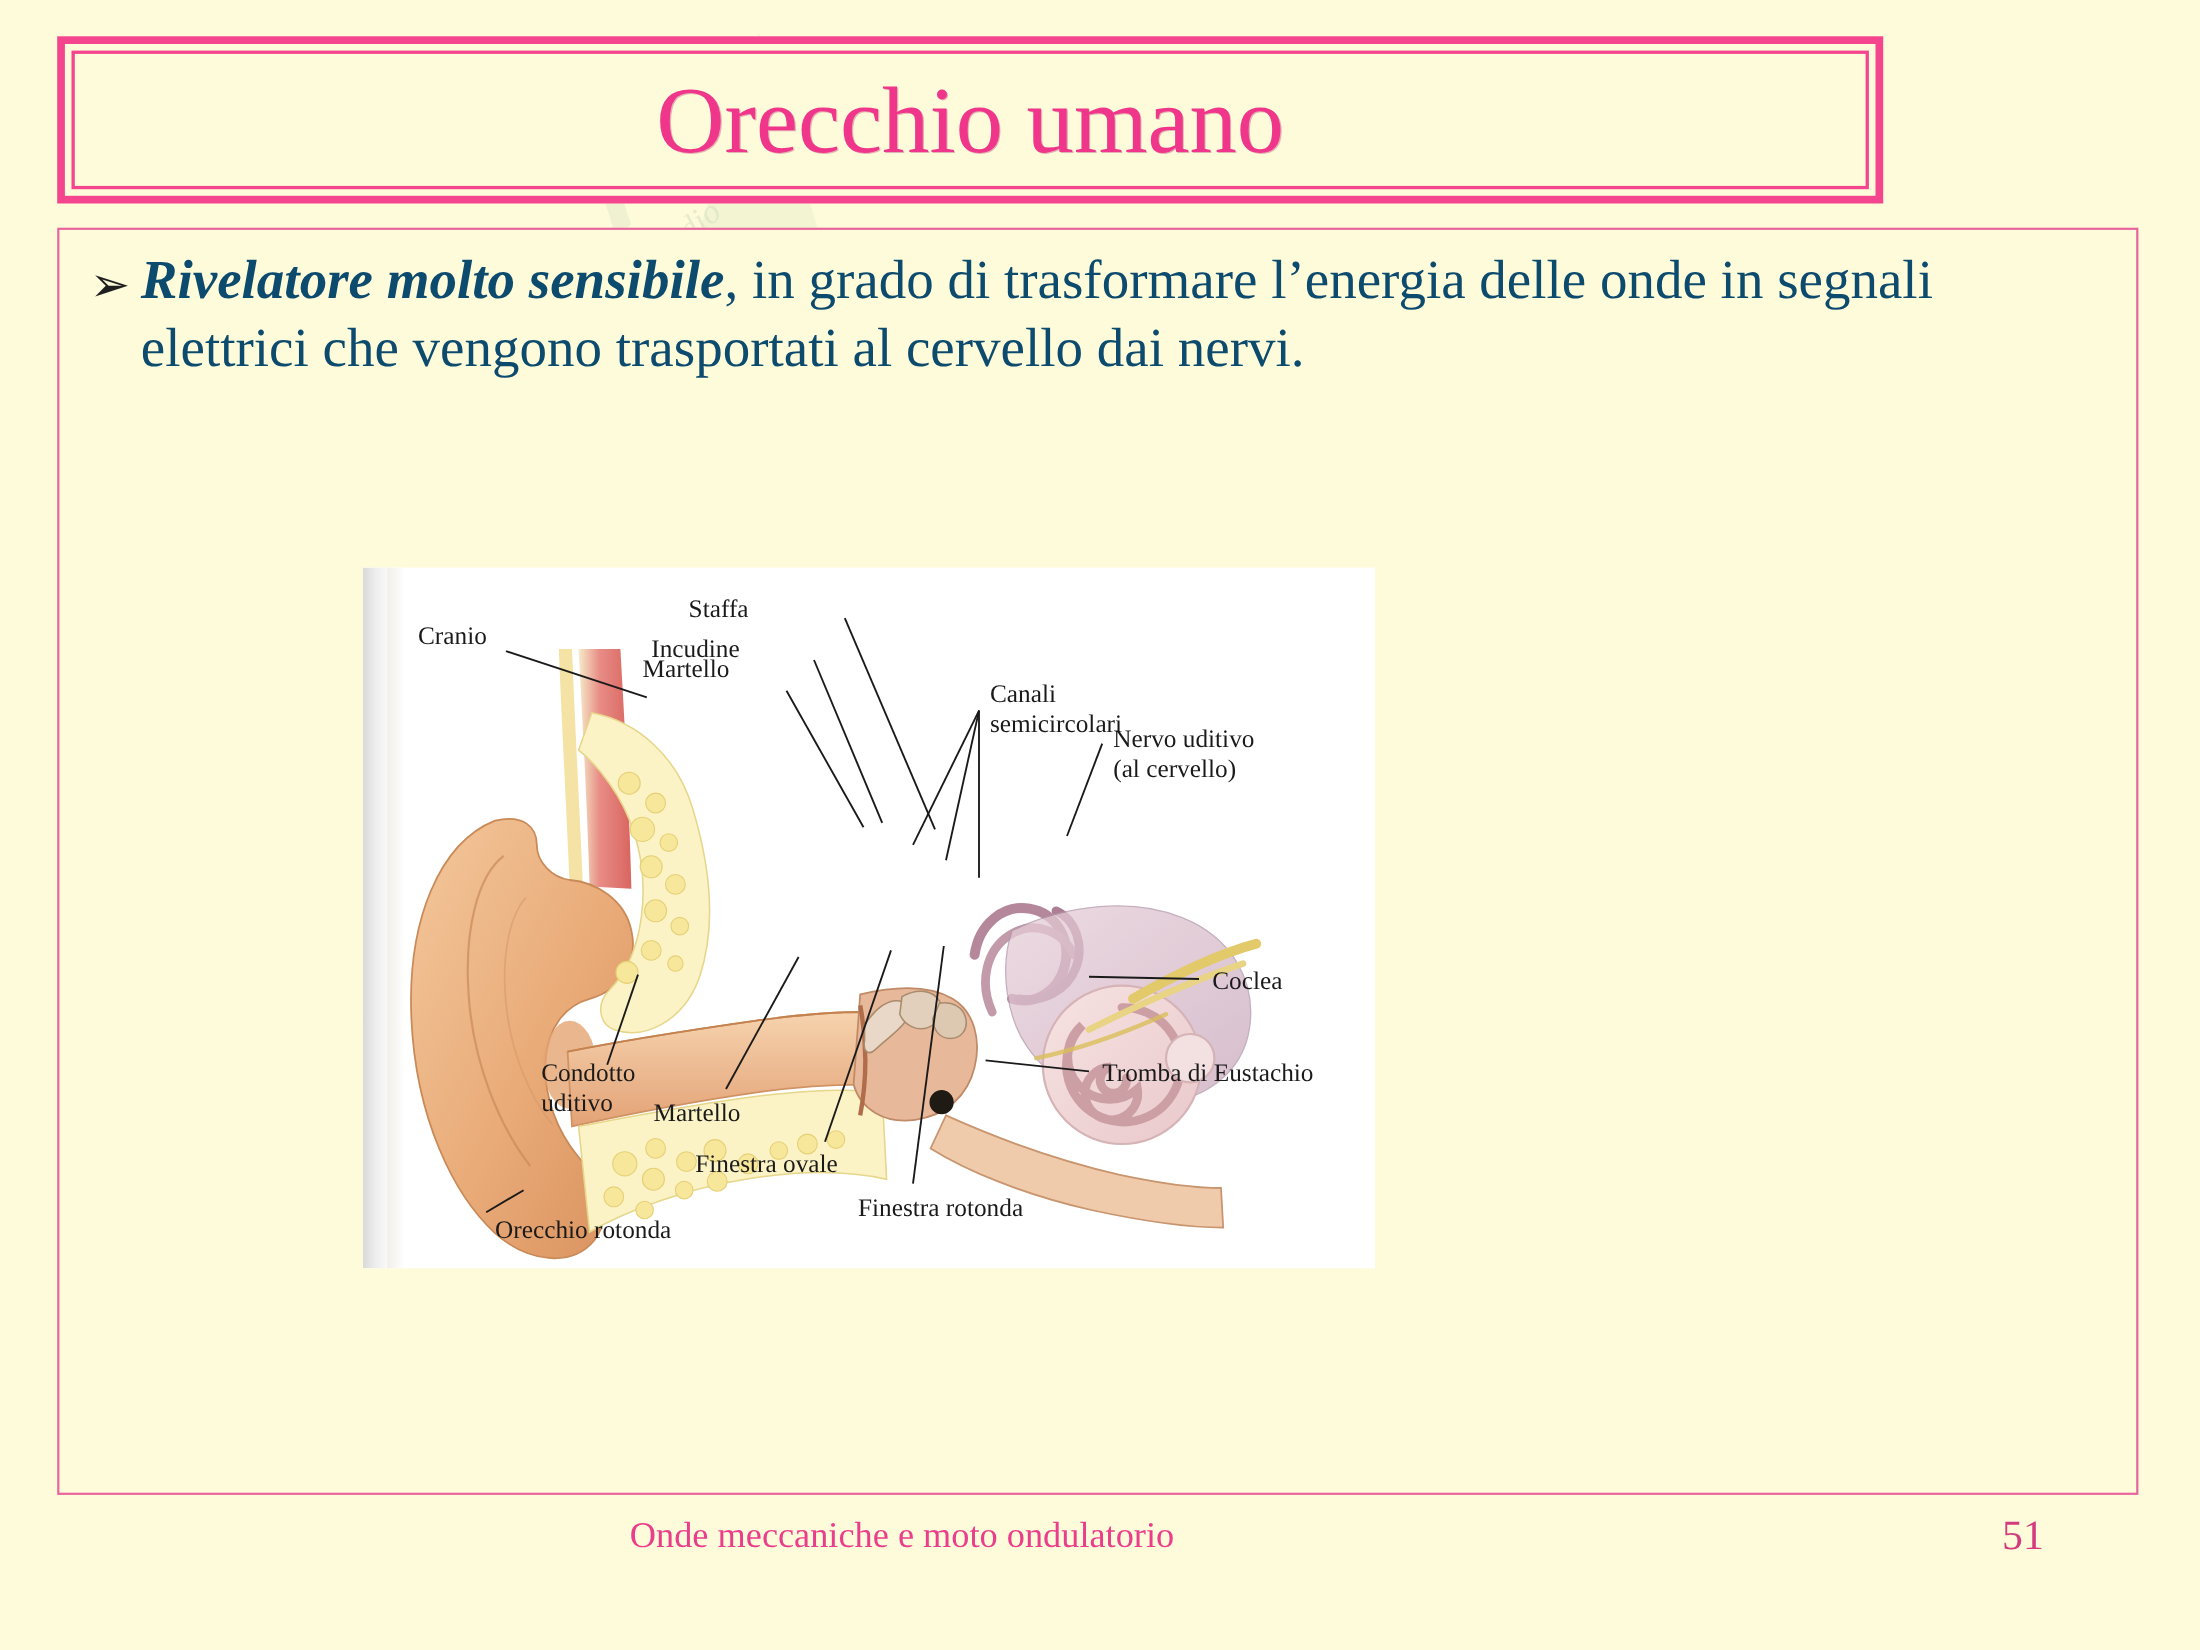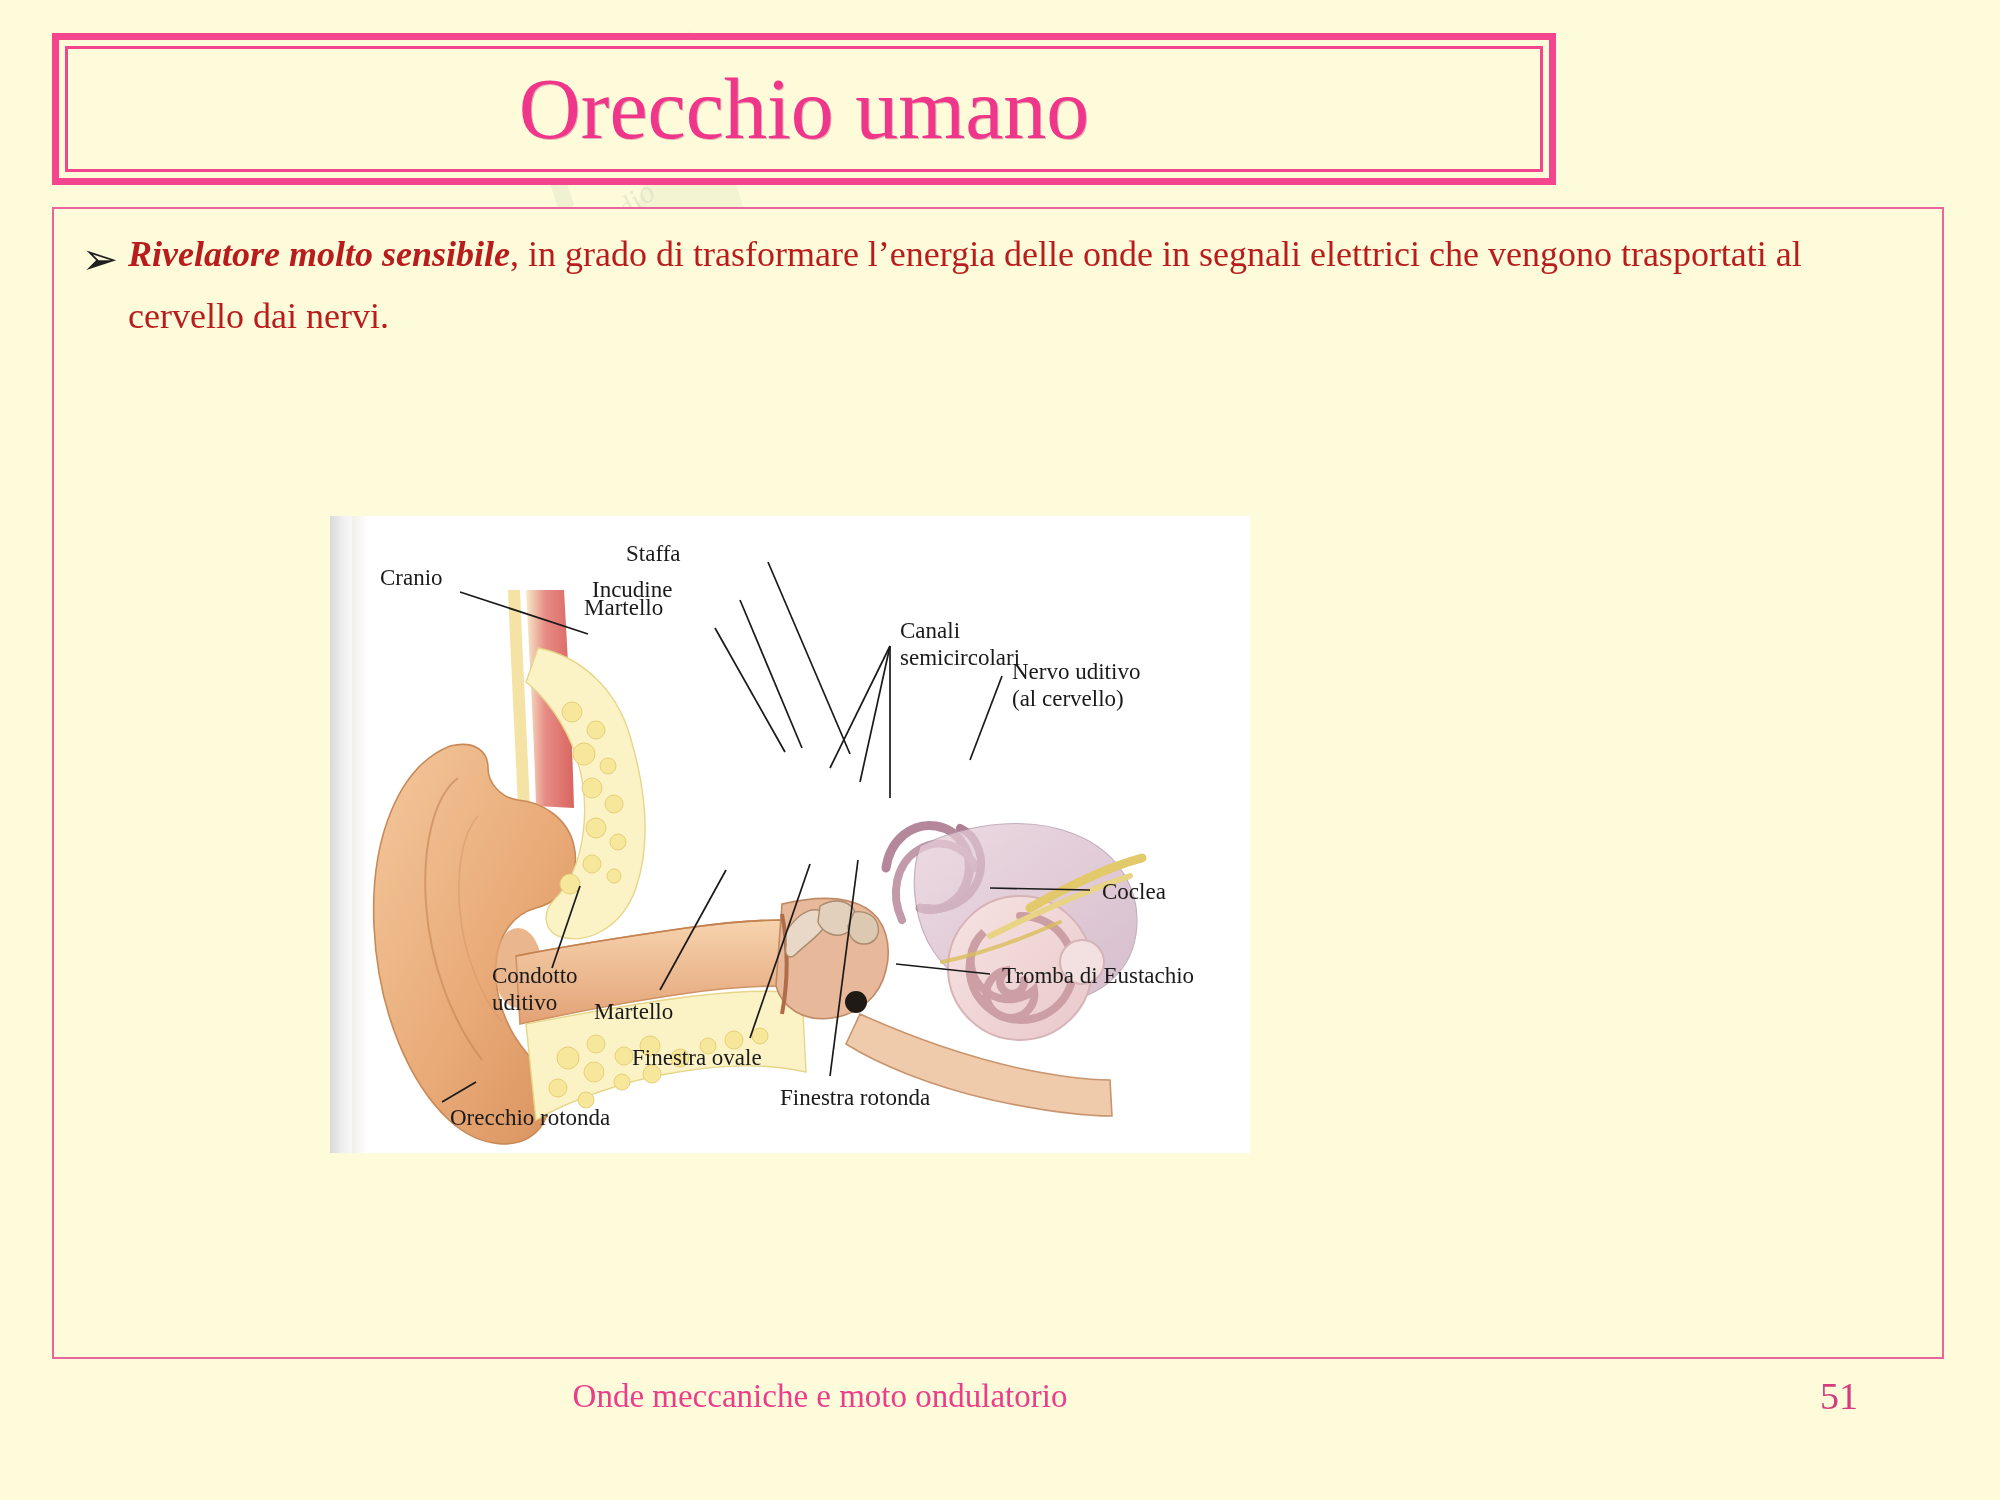--- a/index.html
+++ b/index.html
@@ -30,21 +30,21 @@
   }
   .wm-small{
     position:absolute;left:-55px;top:330px;
     font-family:"Liberation Serif",serif;font-style:italic;font-size:31px;
     color:rgba(150,175,150,.40);
     transform:rotate(-38deg);transform-origin:left top;white-space:nowrap;
   }
 
   
   .title-box{
-    position:absolute;left:52px;top:33px;width:1504px;height:152px;
+    position:absolute;left:52px;top:33px;width:1660px;height:152px;
     box-sizing:border-box;
     border:7px solid #F4458E;
     background:#FDFBD9;
     z-index:4;
   }
   .title-box-inner{
     position:absolute;inset:6px;
     border:3px solid #F4458E;
     background:transparent;
     display:flex;align-items:center;justify-content:center;
@@ -71,22 +71,22 @@
     position:absolute;left:18px;top:14px;width:1840px;
     display:flex;align-items:flex-start;
   }
   .bullet-arrow{
     width:56px;flex:0 0 56px;
     font-size:44px;line-height:62px;color:#1F1F1F;
     text-align:center;padding-top:6px;
   }
   .bullet-text{
     flex:1 1 auto;
-    font-size:36px;line-height:62px;
-    color:#b91c1c;
+    font-size:50px;line-height:62px;
+    color:#0c4a6e;
     text-align:left;
   }
   .bullet-text b{font-weight:bold;font-style:italic;}
 
   
   .picture{
     position:absolute;left:276px;top:307px;width:920px;height:637px;
     background:#FFFFFF;
     overflow:hidden;
     z-index:5;

